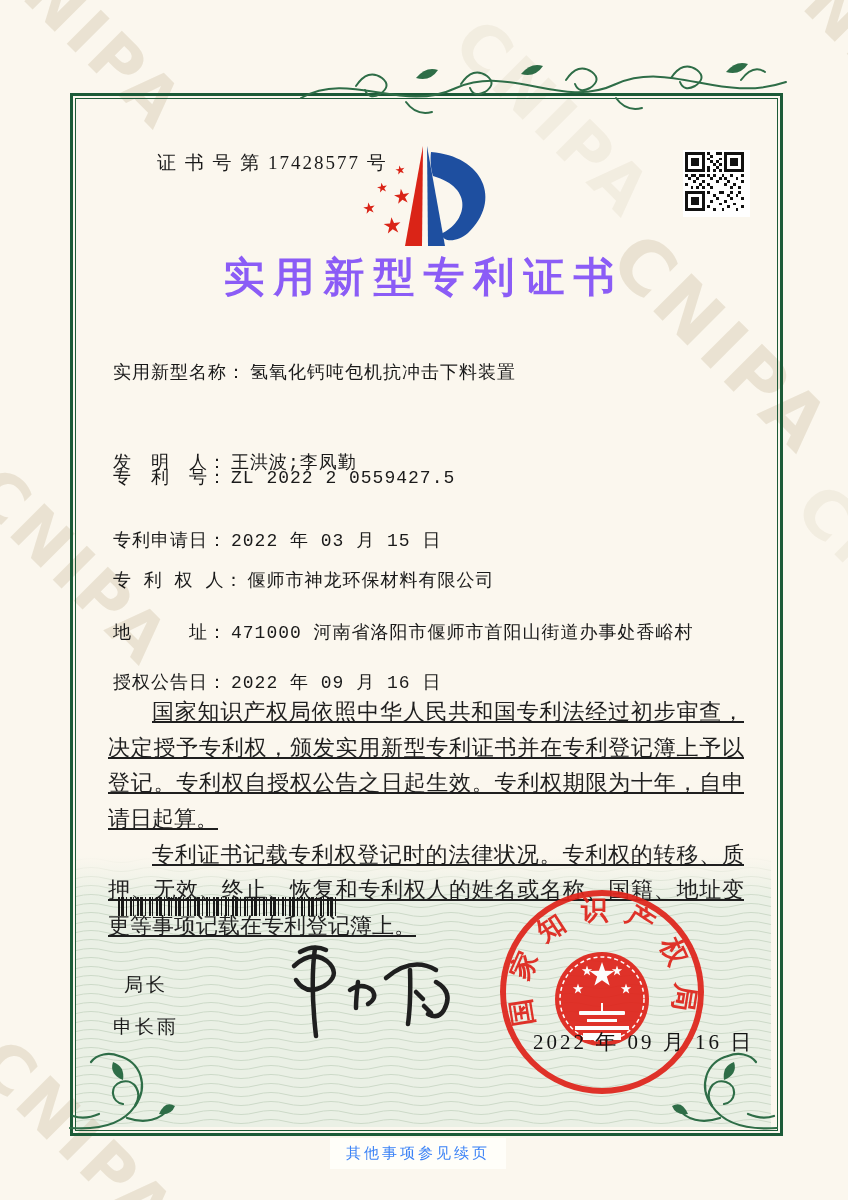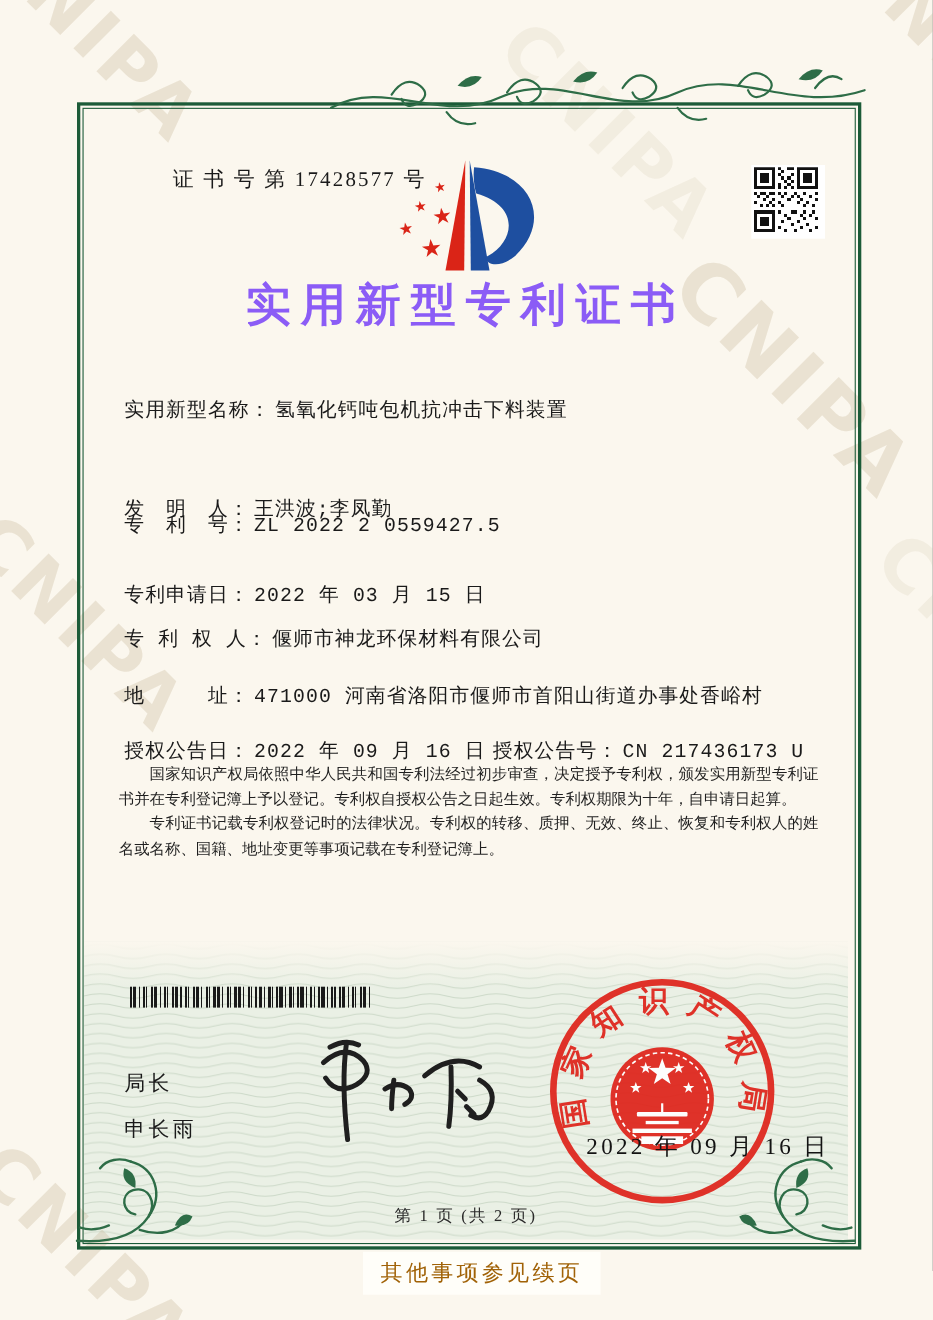--- a/index.html
+++ b/index.html
@@ -35,40 +35,40 @@
     background:#fff;padding:2px;}
   .title{position:absolute;left:70px;top:250px;width:707px;z-index:4;
     text-align:center;font-size:41px;font-weight:bold;letter-spacing:9px;color:#8b5cf6;}
   
   .fields{position:absolute;left:113px;top:360px;width:660px;z-index:4;font-size:18px;}
   .row{position:absolute;left:0;white-space:nowrap;letter-spacing:1px;font-family:Liberation Mono, monospace;}
   .row .val{margin-left:4px;}
   .grant-no{position:absolute;left:335px;top:0;white-space:nowrap;}
   
   .body-text{position:absolute;left:108px;top:694px;width:636px;z-index:4;
-    font-size:14px;line-height:1.62;text-align:justify;color:#1f1f1f;}
+    font-size:22px;line-height:1.62;text-align:justify;color:#1f1f1f;text-decoration:underline;}
   .body-text p{margin:0;text-indent:2em;}
   
   .barcode{position:absolute;left:118px;top:897px;width:219px;height:19px;z-index:4;
     background:repeating-linear-gradient(90deg,
       #191919 0 2px,transparent 2px 3px,
       #191919 3px 6px,transparent 6px 8px,
       #191919 8px 9px,transparent 9px 12px,
       #191919 12px 14px,transparent 14px 15px,
       #191919 15px 16px,transparent 16px 19px);}
-  .signer{position:absolute;left:113px;top:972px;z-index:4;font-size:19px;letter-spacing:3px;}
+  .signer{position:absolute;left:113px;top:972px;z-index:4;font-size:19px;letter-spacing:3px;text-align:center;}
   .signer .name{display:block;margin-top:16px;}
   .signature{position:absolute;left:230px;top:930px;width:240px;height:115px;z-index:4;}
   .seal{position:absolute;left:495px;top:885px;width:215px;height:215px;z-index:5;opacity:.93;}
   .seal-date{position:absolute;left:533px;top:1028px;z-index:6;
     font-size:21px;letter-spacing:3px;color:#131313;white-space:nowrap;}
   .page-num{position:absolute;left:70px;top:1096px;width:707px;z-index:4;
     text-align:center;font-size:15px;letter-spacing:2px;color:#2a2a2a;}
   .continuation{position:absolute;left:330px;top:1138px;z-index:4;
-    background:#fffef9;padding:6px 16px;font-size:20px;letter-spacing:3px;color:#a16207;
+    background:#fffef9;padding:6px 16px;font-size:15px;letter-spacing:3px;color:#3b82f6;
     white-space:nowrap;}
 </style>
 </head>
 <body>
 
 <div class="page">
 
   <div class="wm" style="left:-38px;top:-8px;">CNIPA</div>
   <div class="wm" style="left:742px;top:2px;">CNIPA</div>
   <div class="wm wm-faint" style="left:430px;top:80px;">CNIPA</div>
@@ -196,21 +196,20 @@
       <span class="lbl">专利申请日：</span><span class="val">2022 年 03 月 15 日</span>
     </div>
     <div class="row" style="top:208px;">
       <span class="lbl">专 利 权 人：</span><span class="val">偃师市神龙环保材料有限公司</span>
     </div>
     <div class="row" style="top:260px;">
       <span class="lbl">地　　　址：</span><span class="val">471000 河南省洛阳市偃师市首阳山街道办事处香峪村</span>
     </div>
     <div class="row" style="top:310px;width:660px;">
       <span>授权公告日：</span><span class="val">2022 年 09 月 16 日</span>
-      <span class="grant-no"><span>授权公告号：</span><span class="val">CN 217436173 U</span></span>
     </div>
   </div>
 
   <div class="body-text">
     <p>国家知识产权局依照中华人民共和国专利法经过初步审查，决定授予专利权，颁发实用新型专利证书并在专利登记簿上予以登记。专利权自授权公告之日起生效。专利权期限为十年，自申请日起算。</p>
     <p>专利证书记载专利权登记时的法律状况。专利权的转移、质押、无效、终止、恢复和专利权人的姓名或名称、国籍、地址变更等事项记载在专利登记簿上。</p>
   </div>
 
   <div class="barcode"></div>
 
@@ -255,16 +254,15 @@
         <rect x="84" y="126" width="46" height="4" rx="1"></rect>
         <rect x="92" y="134" width="30" height="3"></rect>
         <rect x="80" y="141" width="54" height="4"></rect>
         <rect x="88" y="148" width="38" height="7"></rect>
       </g>
     </g>
   </svg>
 
   <div class="seal-date">2022 年 09 月 16 日</div>
 
-  <div class="page-num">第 1 页 (共 2 页)</div>
   <div class="continuation">其他事项参见续页</div>
 
 </div>
 
 </body></html>

